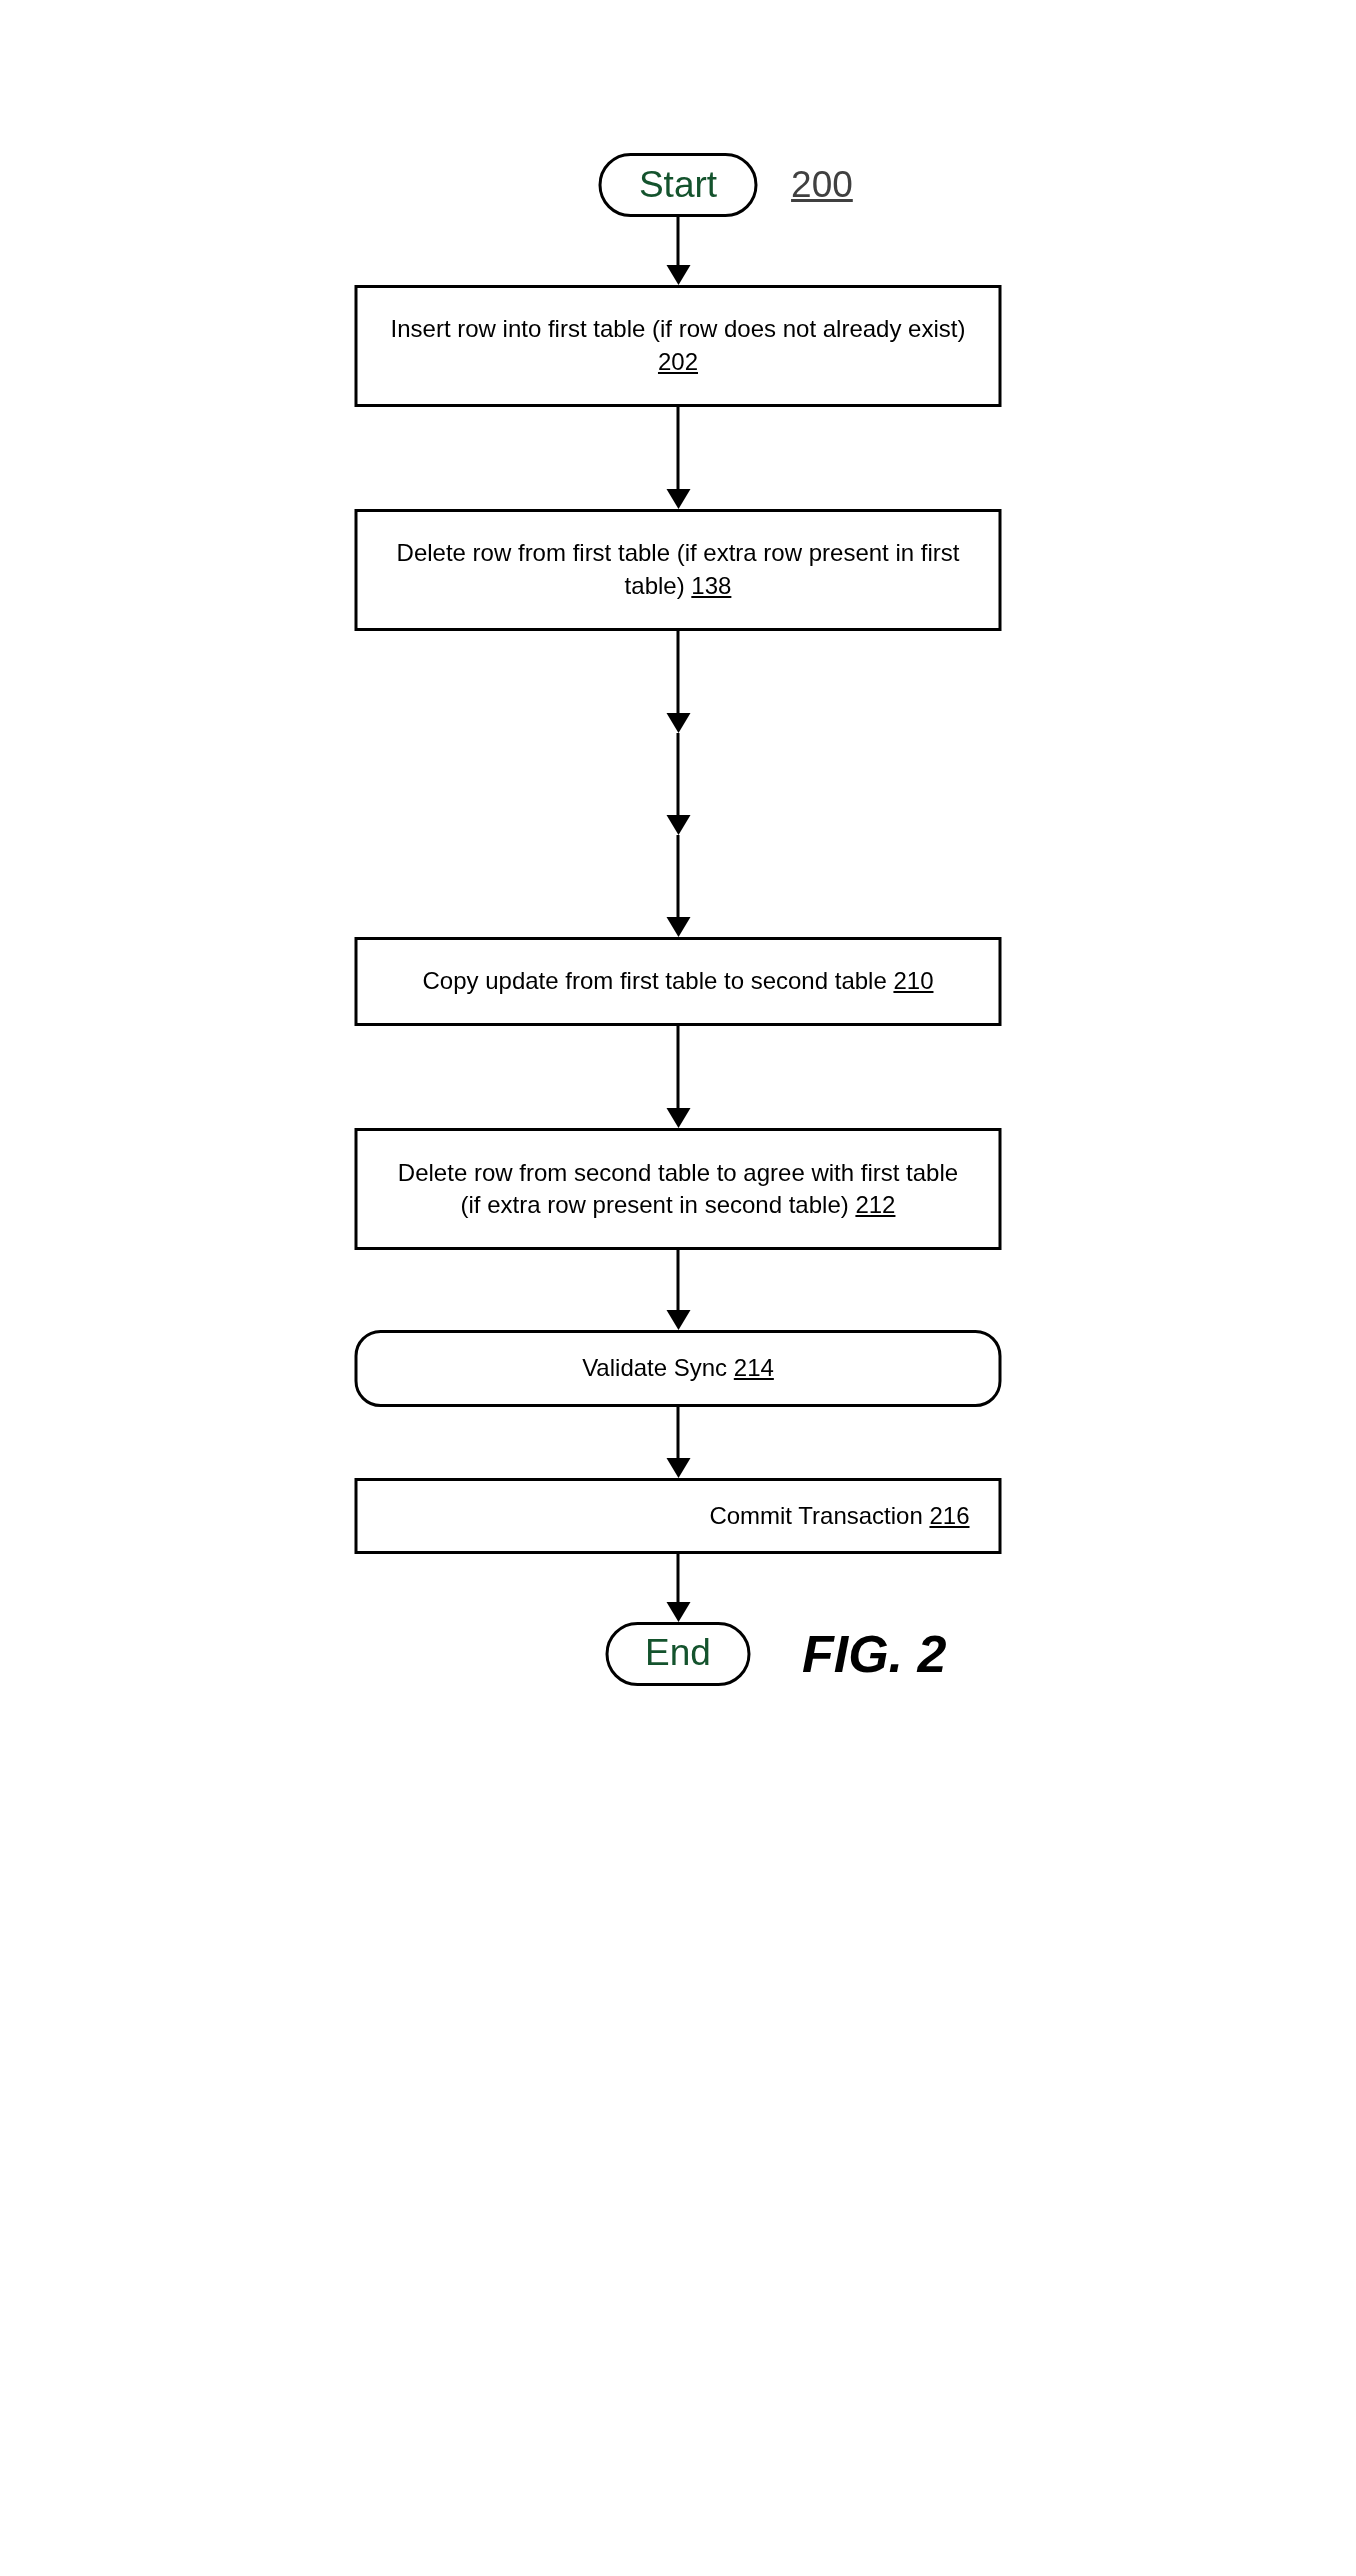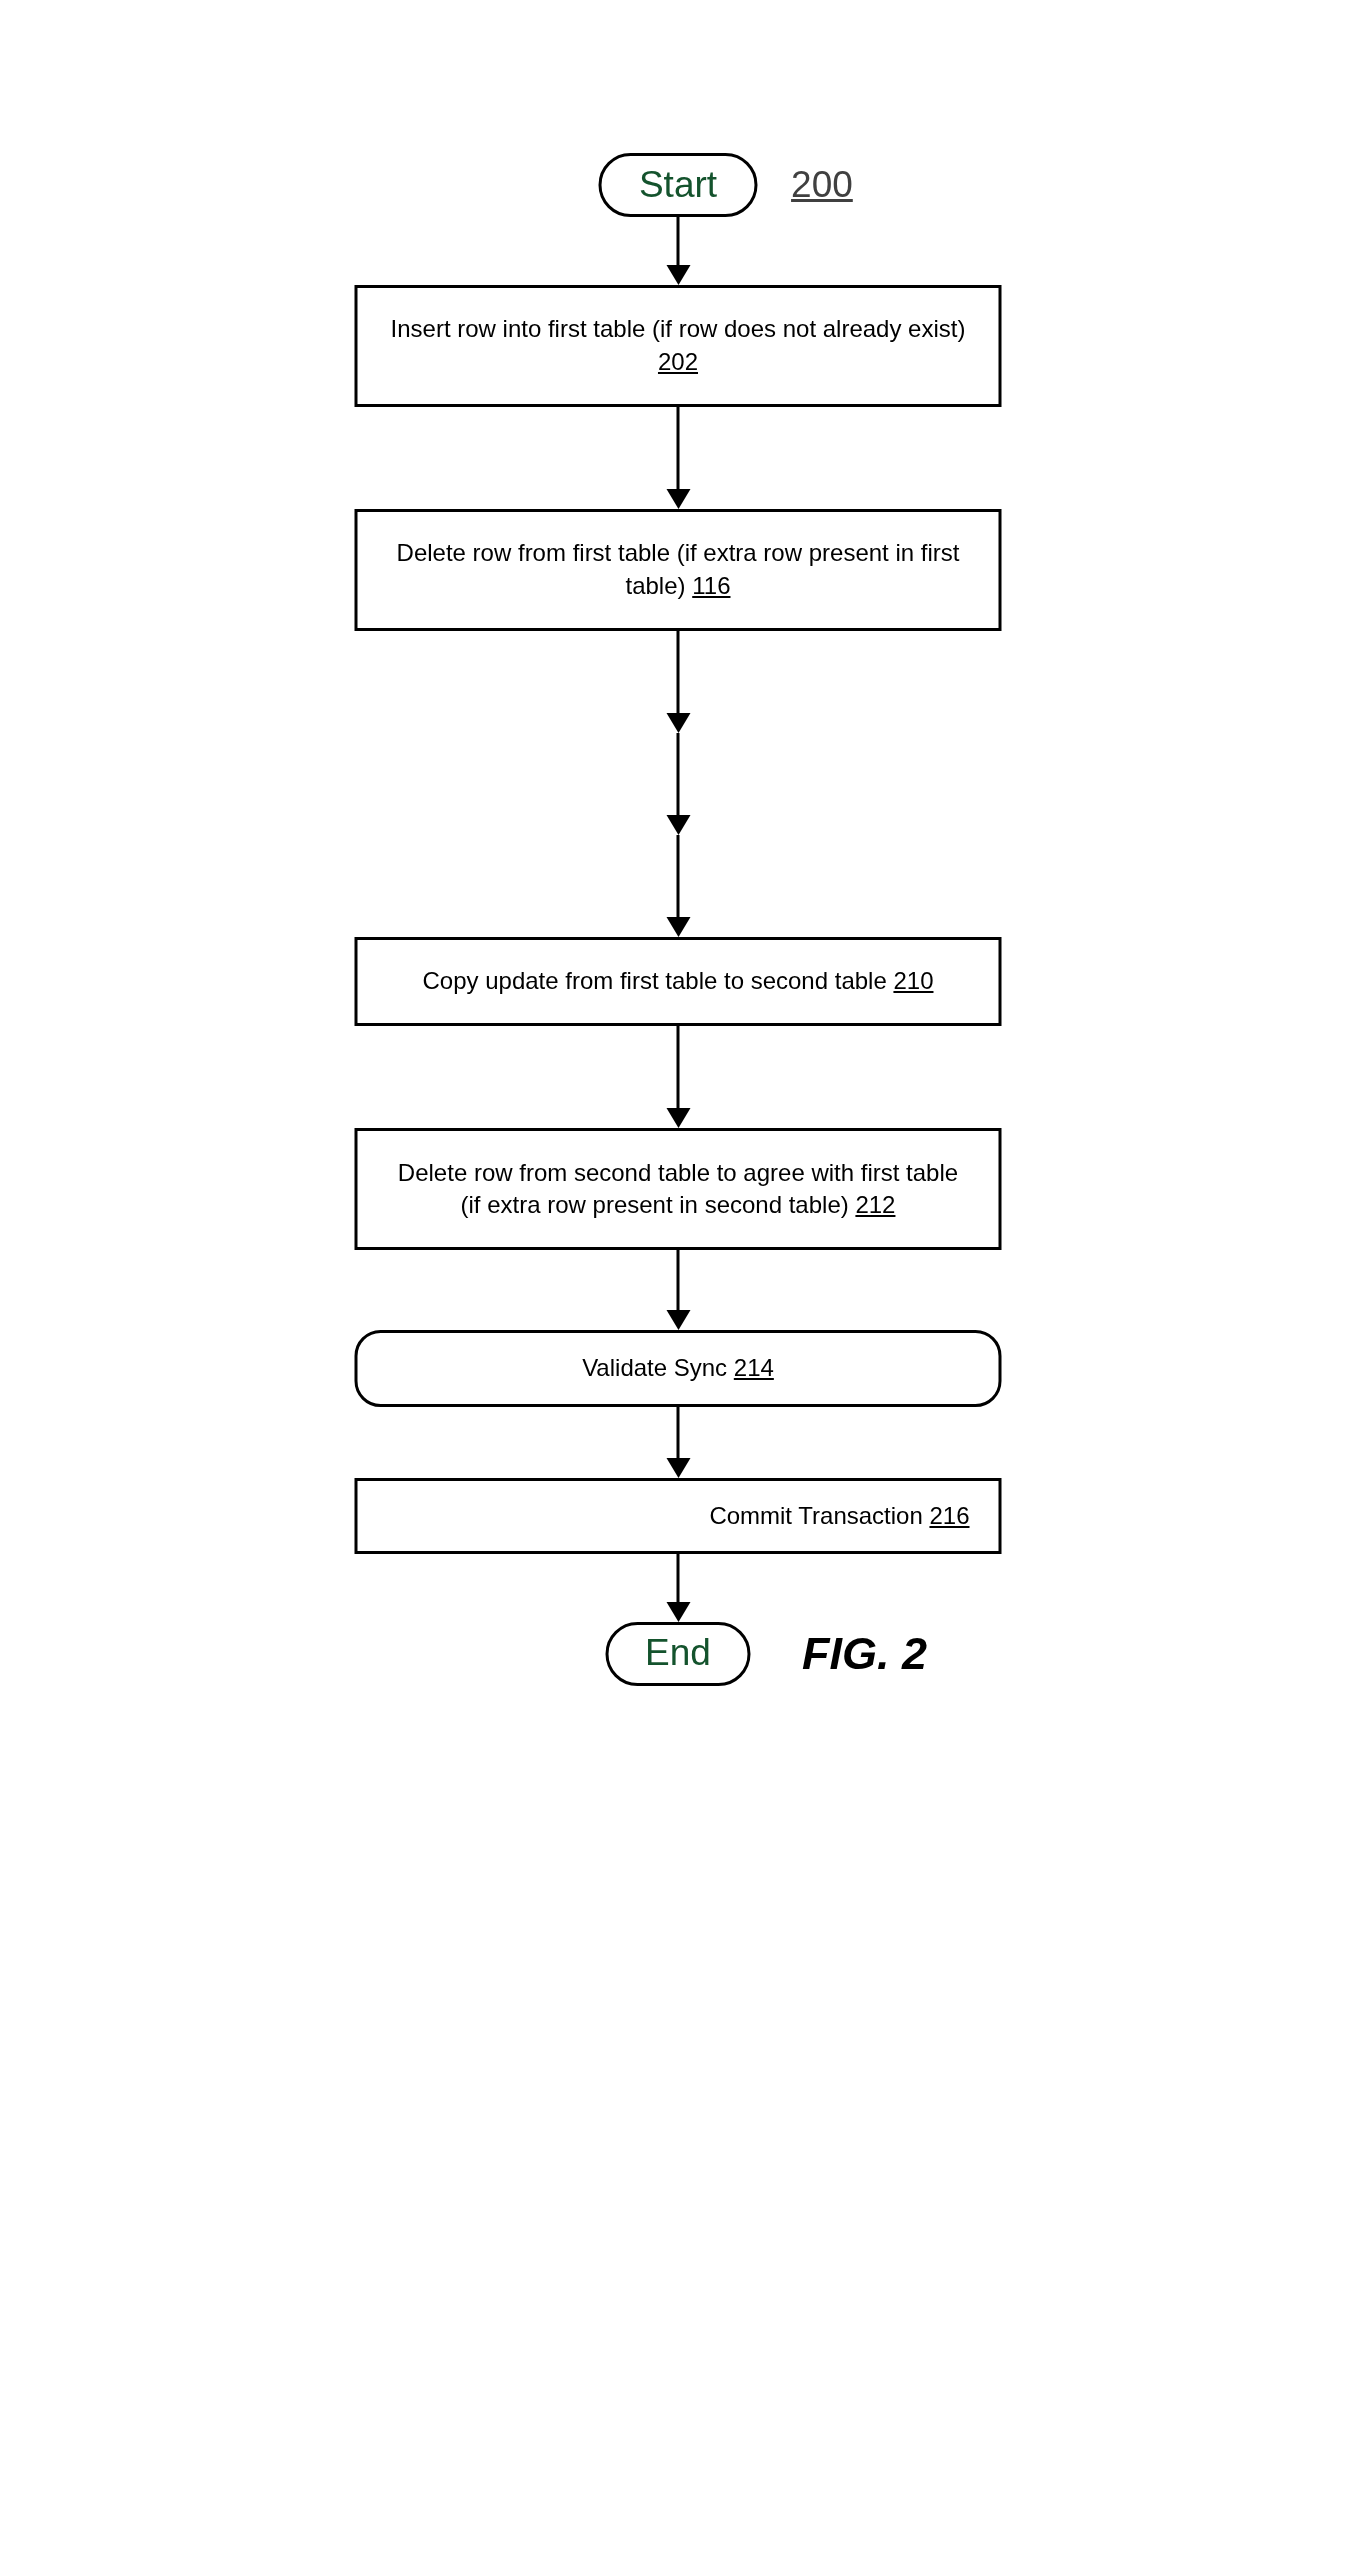--- a/index.html
+++ b/index.html
@@ -65,21 +65,21 @@
     border-top: 20.4px solid #000;
   }
   .figref-top {
     position: absolute;
     font-size: 37px;
     text-decoration: underline;
     color: #404040;
   }
   .figlabel {
     position: absolute;
-    font-size: 45px;
+    font-size: 52px;
     font-style: italic;
     font-weight: 700;
     color: #000;
   }
   .term-row {
     position: relative;
     display: flex;
     align-items: center;
   }
 </style>
@@ -106,21 +106,21 @@
       <span>Insert row into first table (if row does not already exist)</span>
       <span> </span><span class="ref">202</span>
     </div>
     <div class="connector">
       <div class="stem" style="height:82px"></div>
       <div class="head"></div>
     </div>
 
     <div class="process">
       <span>Delete row from first table (if extra row present in first table)</span>
-      <span> </span><span class="ref">116</span>
+      <span> </span><span class="ref">138</span>
     </div>
     <div class="connector">
       <div class="stem" style="height:82px"></div>
       <div class="head"></div>
     </div>
 
     <div class="connector">
       <div class="stem" style="height:82px"></div>
       <div class="head"></div>
     </div>

